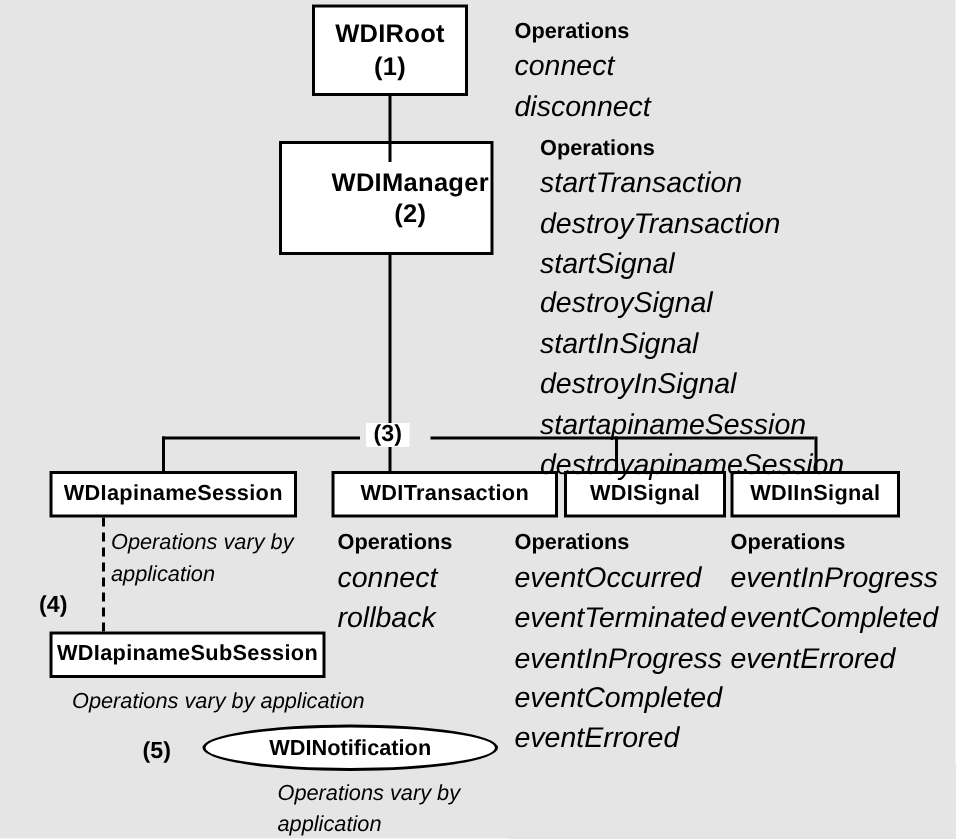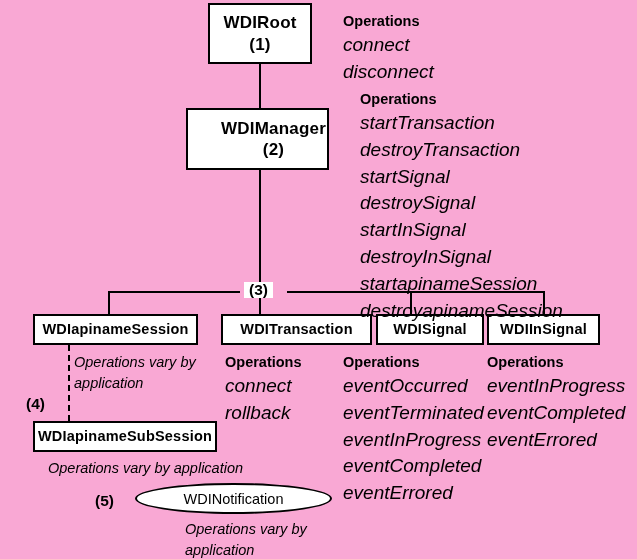--- a/index.html
+++ b/index.html
@@ -4,21 +4,21 @@
 <style>
   html, body {
     margin: 0;
     padding: 0;
     background: #ffffff;
   }
   #canvas {
     position: relative;
     width: 637px;
     height: 559px;
-    background: #f9a8d4;
+    background: #e5e5e5;
     font-family: "Liberation Sans", sans-serif;
     color: #000000;
     overflow: hidden;
   }
   
   .node-box {
     position: absolute;
     border: 2px solid #000000;
     background: #ffffff;
     box-sizing: border-box;
@@ -40,21 +40,21 @@
   
   .node-ellipse {
     position: absolute;
     border: 2px solid #000000;
     border-radius: 50%;
     background: #ffffff;
     box-sizing: border-box;
     display: flex;
     align-items: center;
     justify-content: center;
-    font-weight: normal;
+    font-weight: bold;
     font-size: 14.5px;
     text-align: center;
   }
   
   .vline {
     position: absolute;
     width: 0;
     border-left: 2px solid #000000;
   }
   .hline {
@@ -101,21 +101,21 @@
 </head>
 <body>
 
 <div id="canvas">
 
   <div class="node-box" style="left:208px; top:3px; width:104px; height:61px;">
     <span class="nm">WDIRoot</span>
     <span class="idx">(1)</span>
   </div>
 
-  <div class="node-box" style="left:186px; top:108px; width:143px; height:62px;padding-left:32px;">
+  <div class="node-box" style="left:186px; top:94px; width:143px; height:76px;padding-left:32px;">
     <span class="nm">WDIManager</span>
     <span class="idx">(2)</span>
   </div>
 
   <div class="node-box small" style="left:33px; top:314px; width:165px; height:31px;">
     <span class="nm">WDIapinameSession</span>
   </div>
 
   <div class="node-box small" style="left:221px; top:314px; width:151px; height:31px;">
     <span class="nm">WDITransaction</span>

